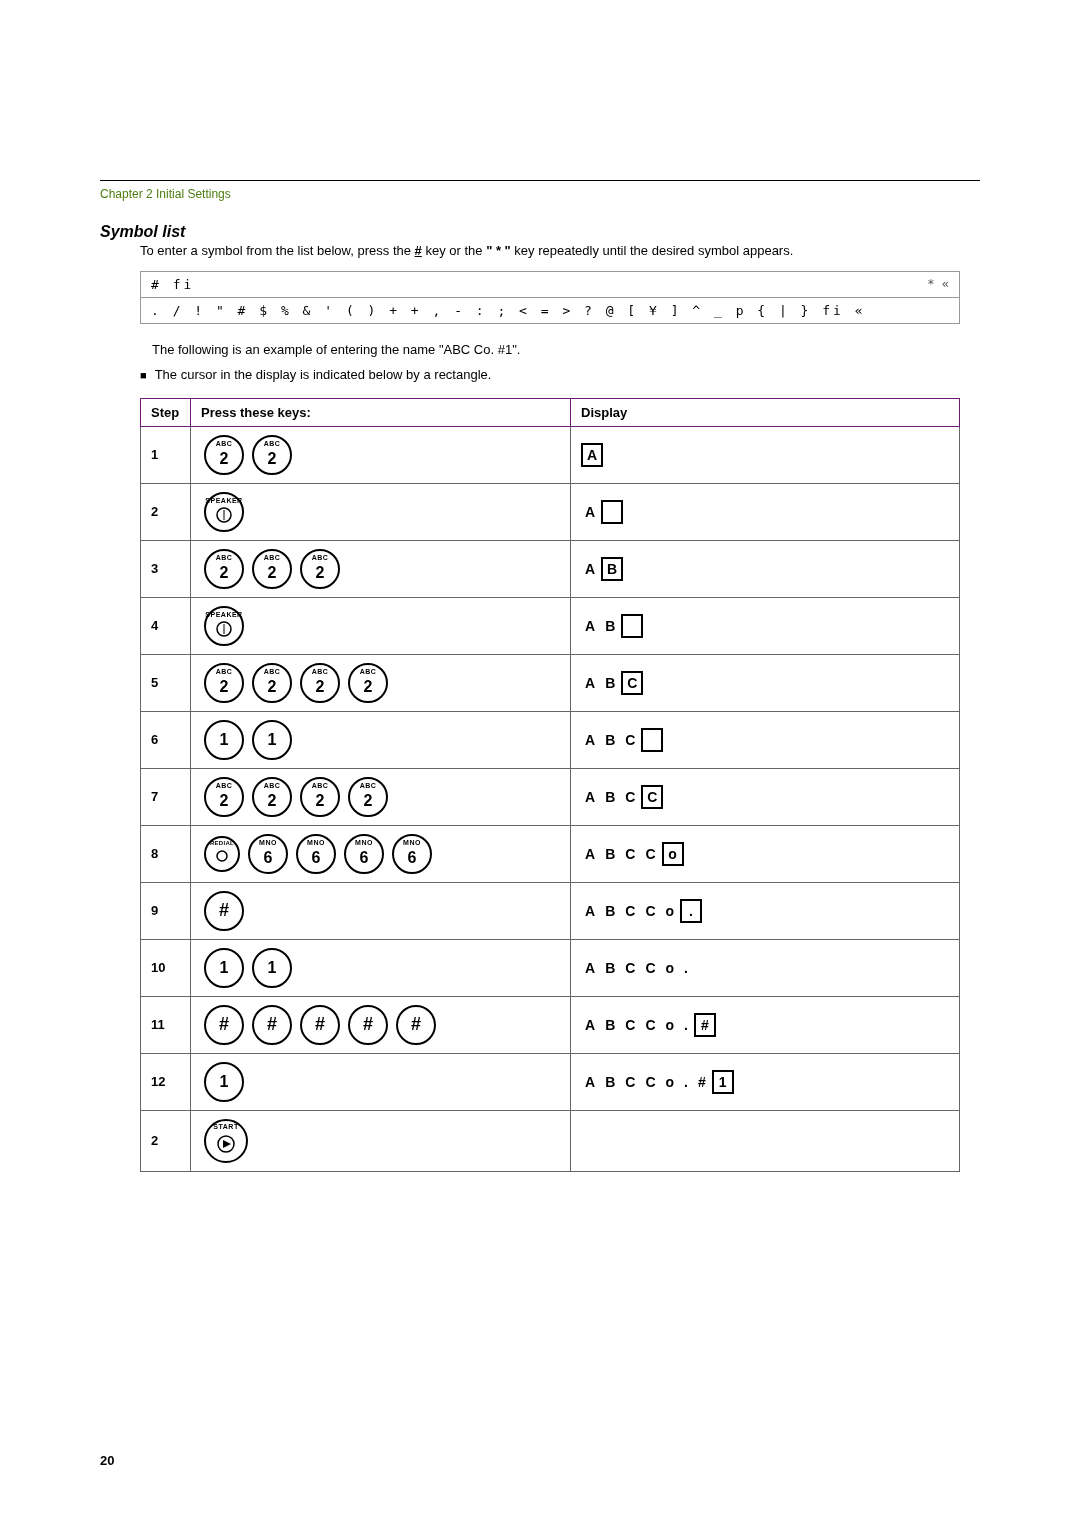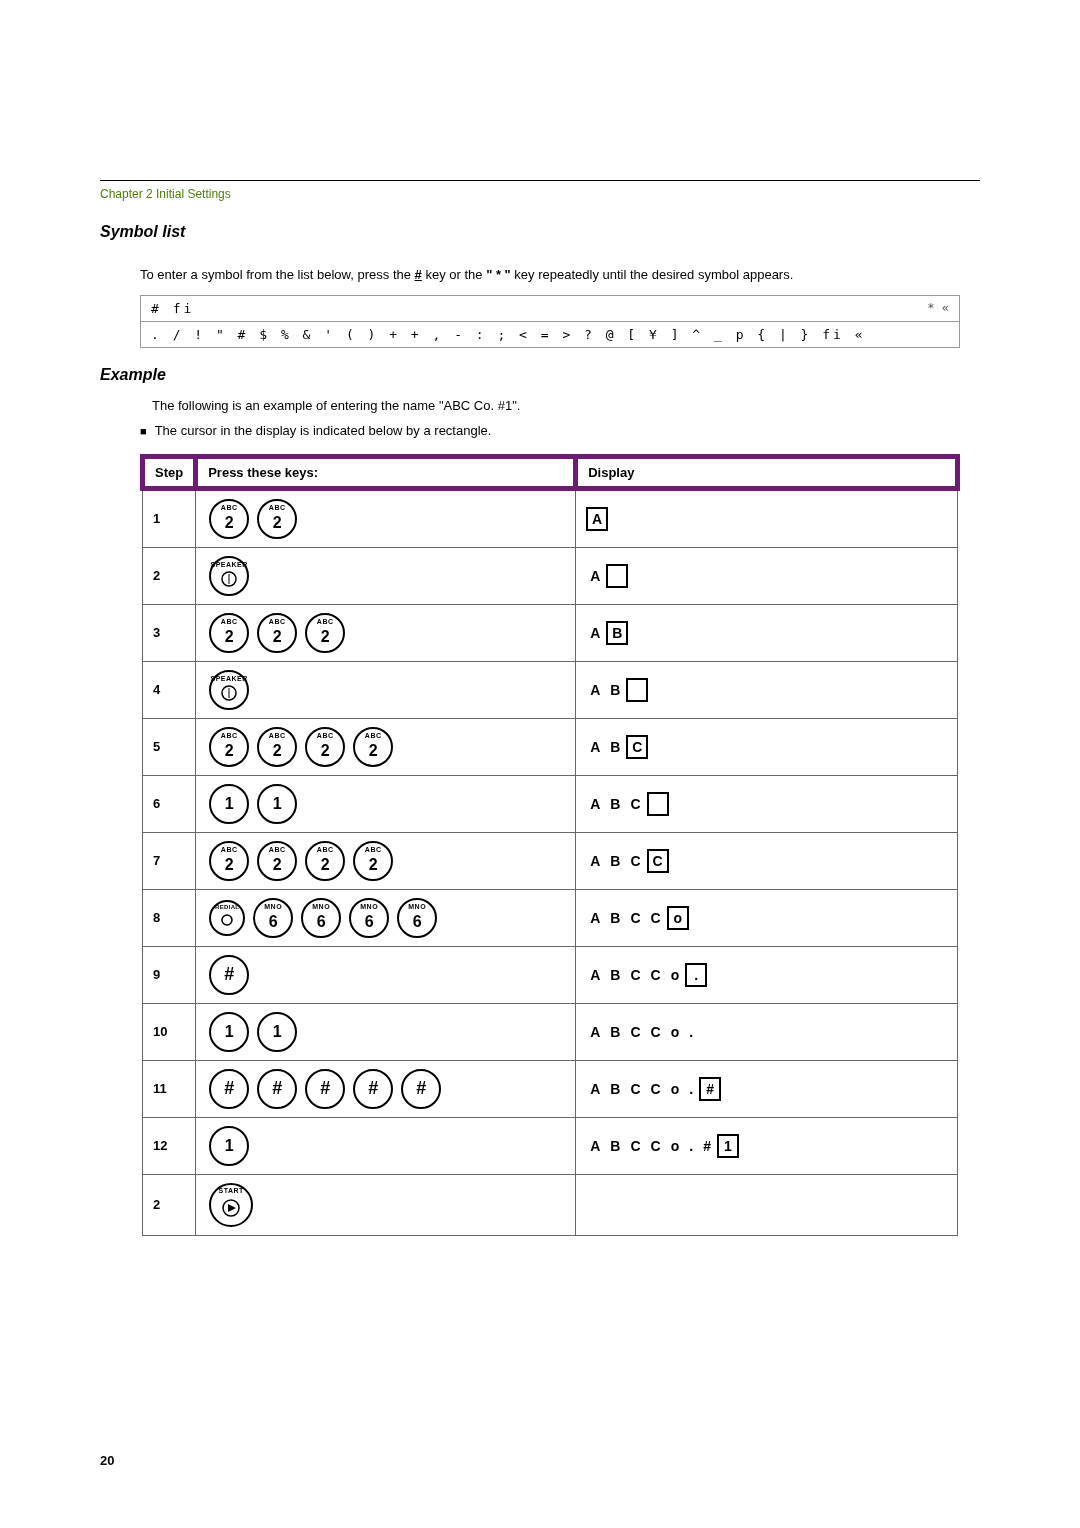--- a/index.html
+++ b/index.html
@@ -24,21 +24,21 @@
     }
     .chapter-header {
       font-size: 12px;
       color: #4d7c0f;
       margin-bottom: 22px;
     }
     .section-title {
       font-size: 16px;
       font-weight: bold;
       font-style: italic;
-      margin-bottom: 24px;
+      margin-bottom: 0;
     }
     .section-body {
       margin-left: 40px;
       font-size: 13px;
       line-height: 1.5;
     }
     .symbol-box {
       border: 1px solid #999;
       margin: 10px 0 18px 40px;
       padding: 0;
@@ -88,21 +88,21 @@
       font-size: 11px;
       margin-top: 2px;
     }
     .steps-table {
       width: 820px;
       margin-left: 40px;
       border-collapse: collapse;
       border: 1px solid #666;
     }
     .steps-table th {
-      border: 5px solid #701a75;
+      border: 1px solid #701a75;
       padding: 6px 10px;
       font-size: 13px;
       font-weight: bold;
       background: #fff;
       text-align: left;
     }
     .steps-table td {
       border: 1px solid #666;
       padding: 6px 10px;
       font-size: 13px;
@@ -282,21 +282,20 @@
   <div class="symbol-box">
     <div class="symbol-row">
       <span class="symbol-row-content"># fi</span>
       <span class="symbol-row-right">*   «</span>
     </div>
     <div class="symbol-row">
       <span class="symbol-row-content">. / ! " # $ % &amp; ' ( ) +  + , - : ; &lt; = &gt; ? @ [ ¥ ] ^  _  p { | } fi «</span>
     </div>
   </div>
 
-  <div class="example-title">Example</div>
 
   <div class="example-desc">The following is an example of entering the name "ABC Co. #1".</div>
 
   <div class="bullet-item">
     <span class="bullet-square">■</span>
     <span>The cursor in the display is indicated below by a rectangle.</span>
   </div>
 
   <table class="steps-table">
     <thead>

